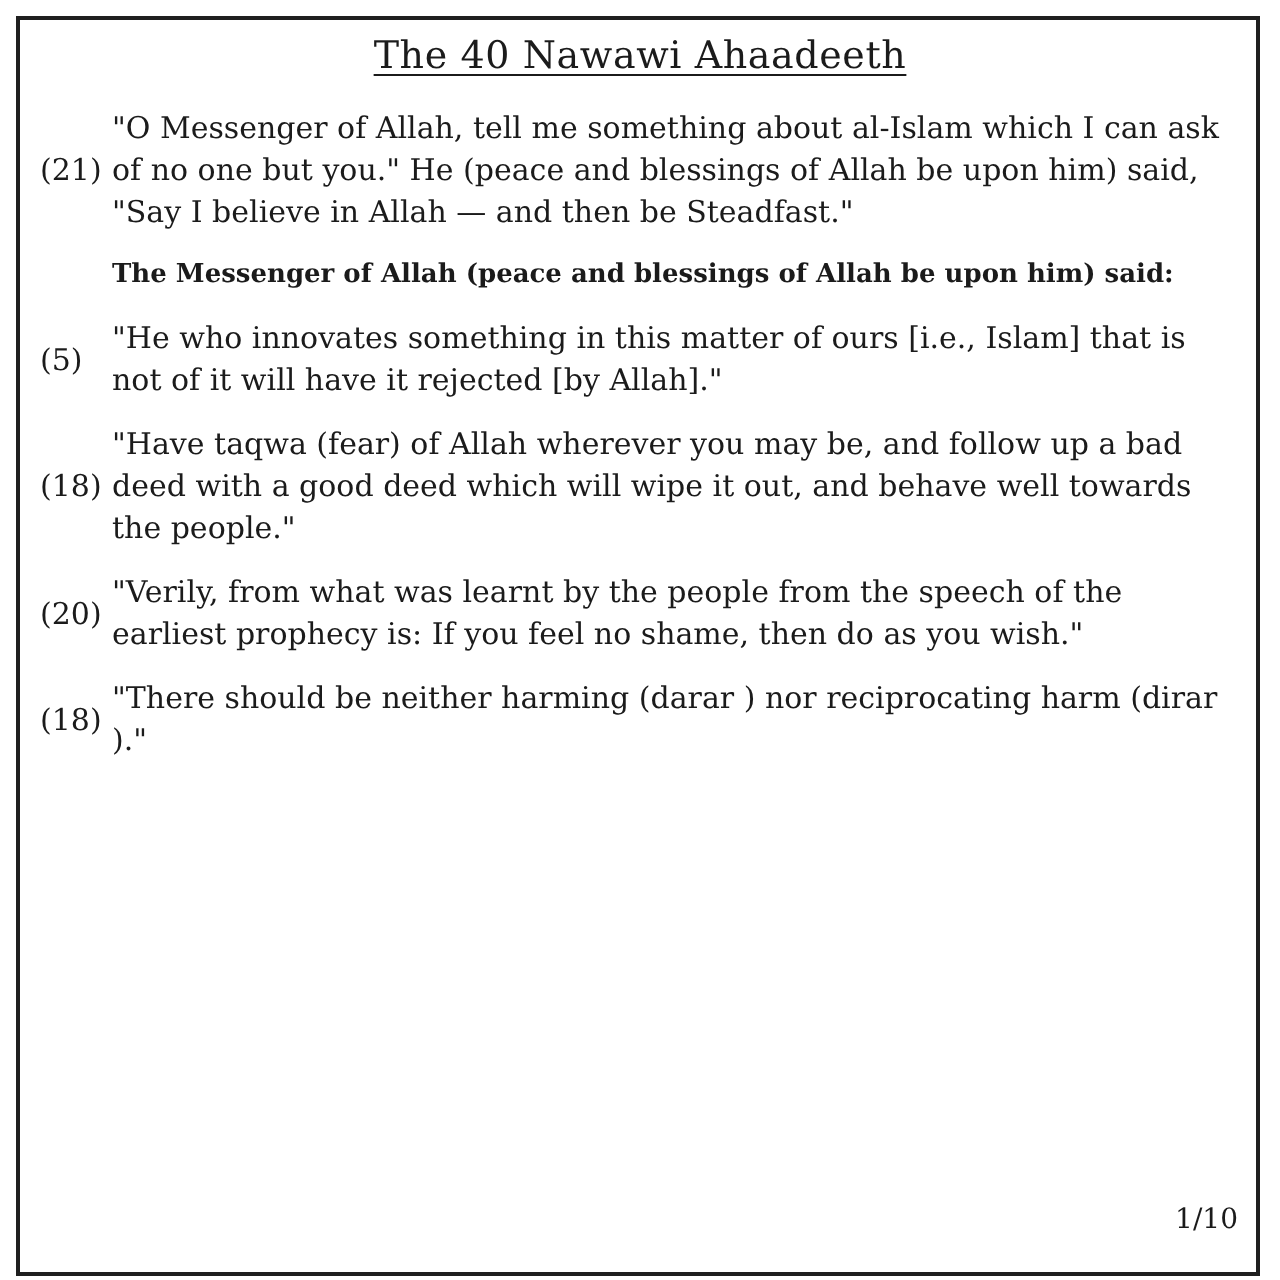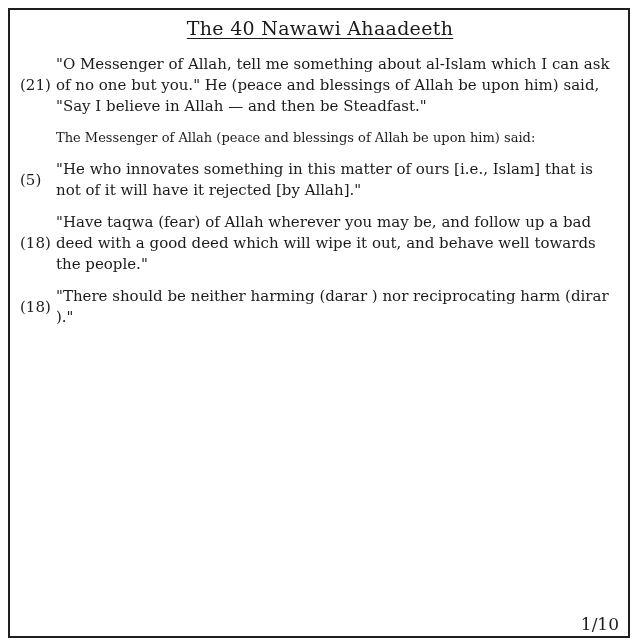--- a/index.html
+++ b/index.html
@@ -53,26 +53,27 @@
     padding-right: 2px;
   }
   .item.intro {
     margin-top: 3px;
     margin-bottom: 12px;
   }
   .item.intro .txt {
     font-size: 13px;
     line-height: 19px;
     white-space: nowrap;
+    font-weight: bold;
   }
   .page-indicator {
     position: absolute;
     right: 9px;
-    bottom: 2px;
-    font-size: 17px;
+    bottom: 18px;
+    font-size: 14px;
     color: #1b1b1b;
   }
 </style>
 </head>
 <body>
 
 <div class="frame">
   <h1 class="title">The 40 Nawawi Ahaadeeth</h1>
 
   <div class="hadith-list">
@@ -86,19 +87,23 @@
       </div>
       <div class="item">
         <span class="num">(5)</span>
         <span class="txt">"He who innovates something in this matter of ours [i.e., Islam] that is not of it will have it rejected [by Allah]."</span>
       </div>
       <div class="item">
         <span class="num">(18)</span>
         <span class="txt">"Have taqwa (fear) of Allah wherever you may be, and follow up a bad deed with a good deed which will wipe it out, and behave well towards the people."</span>
       </div>
       <div class="item">
+        <span class="num">(20)</span>
+        <span class="txt">"Verily, from what was learnt by the people from the speech of the earliest prophecy is: If you feel no shame, then do as you wish."</span>
+      </div>
+      <div class="item">
         <span class="num">(18)</span>
         <span class="txt">"There should be neither harming (darar ) nor reciprocating harm (dirar )."</span>
       </div>
     </div>
 
   <div class="page-indicator">1/10</div>
 </div>
 
 </body></html>

